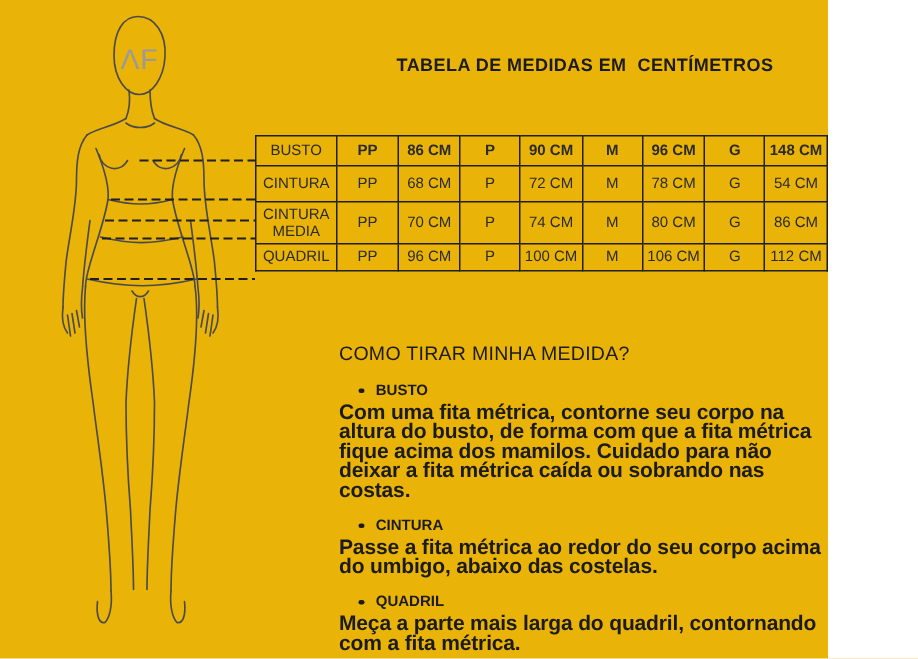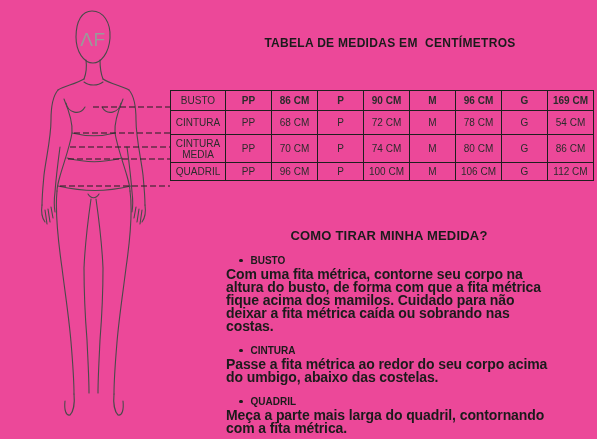--- a/index.html
+++ b/index.html
@@ -1,19 +1,19 @@
 <!DOCTYPE html>
 <html><head>
 <meta charset="utf-8">
 <style>
   html,body{margin:0;padding:0;background:#fff;}
   .page{
     position:relative;
-    width:597px;height:439px;
-    background:#ec4899;
+    width:552px;height:439px;
+    background:#eab308;
     font-family:"Liberation Sans",sans-serif;
     color:#1c1c1c;
     overflow:hidden;
   }
   svg.croquis{position:absolute;left:0;top:0;}
 
   .page-title{
     position:absolute;left:168px;top:36px;width:444px;
     margin:0;text-align:center;
     font-size:12px;font-weight:700;letter-spacing:.3px;color:#1b1b1b;
@@ -37,22 +37,22 @@
   table.size-table tr.r2{height:28px;}
   table.size-table tr.r3{height:25px;}
   table.size-table tr.r4{height:18px;}
   table.size-table tr.r0 td.val{font-weight:700;}
   table.size-table td.lbl{font-weight:400;}
 
   .guide{
     position:absolute;left:226px;top:228px;width:326px;
   }
   .guide-title{
-    margin:0 0 12px 0;text-align:center;
-    font-size:13px;font-weight:700;letter-spacing:.2px;color:#1b1b1b;
+    margin:0 0 12px 0;text-align:left;
+    font-size:13px;font-weight:400;letter-spacing:.2px;color:#1b1b1b;
   }
   .guide-section{margin-bottom:12px;}
   .guide-label{
     display:flex;align-items:center;gap:8px;
     padding-left:13px;margin-bottom:2px;
     font-size:10px;font-weight:700;color:#1b1b1b;
   }
   .bullet-dot{
     width:3.5px;height:3.5px;border-radius:50%;
     background:#1b1b1b;flex:0 0 auto;
@@ -141,21 +141,21 @@
     <tbody>
       <tr class="r0">
         <td class="lbl">BUSTO</td>
         <td class="val">PP</td>
         <td class="val">86 CM</td>
         <td class="val">P</td>
         <td class="val">90 CM</td>
         <td class="val">M</td>
         <td class="val">96 CM</td>
         <td class="val">G</td>
-        <td class="val">169 CM</td>
+        <td class="val">148 CM</td>
       </tr>
       <tr class="r1">
         <td class="lbl">CINTURA</td>
         <td>PP</td>
         <td>68 CM</td>
         <td>P</td>
         <td>72 CM</td>
         <td>M</td>
         <td>78 CM</td>
         <td>G</td>

